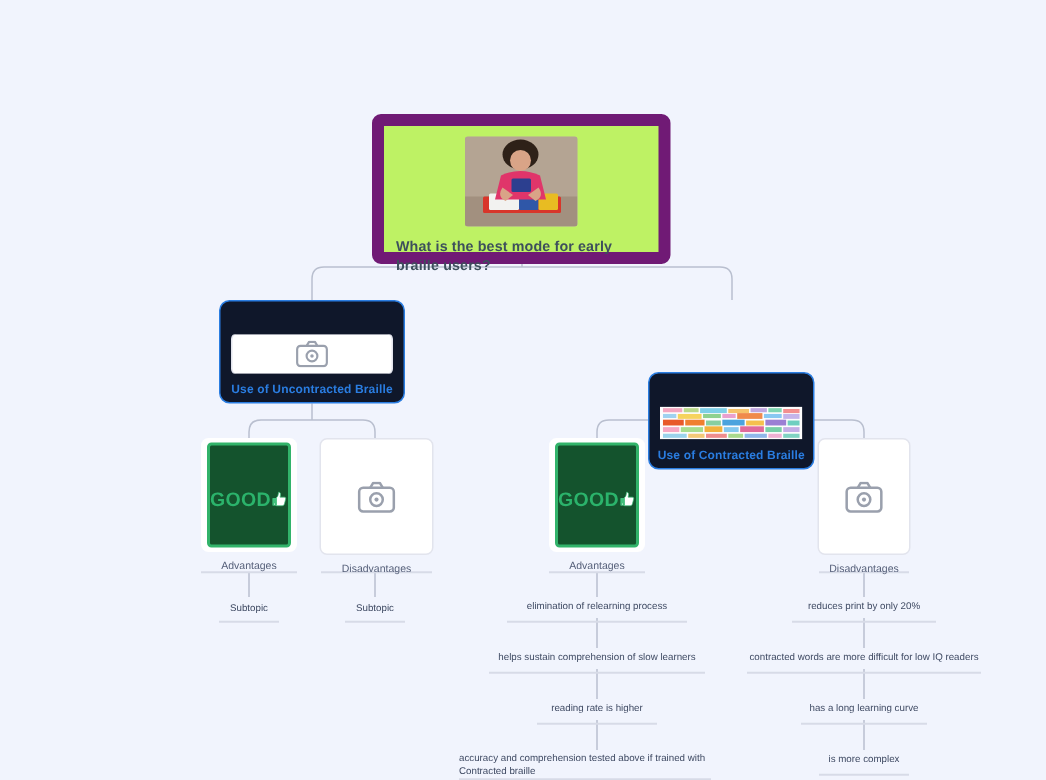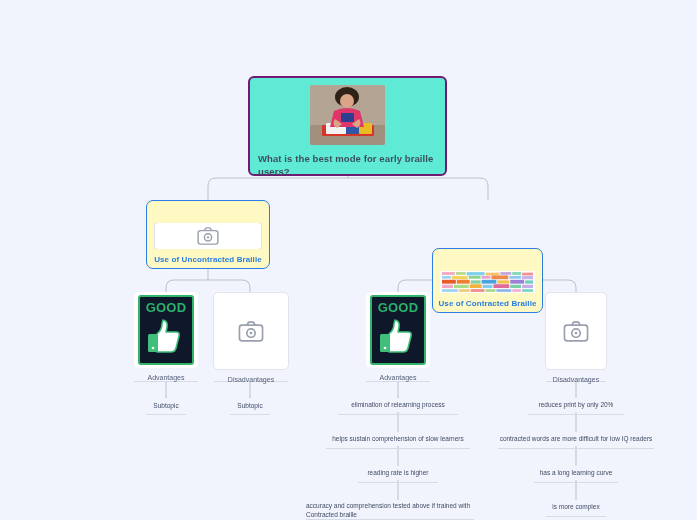--- a/index.html
+++ b/index.html
@@ -31,22 +31,22 @@
     position: absolute;
     box-sizing: border-box;
   }
 
   
   .root {
     left: 248px;
     top: 76px;
     width: 199px;
     height: 100px;
-    background: #5eead4;
-    border: 2px solid #701a75;
+    background: #bef264;
+    border: 8px solid #701a75;
     border-radius: 6px;
     padding: 7px 8px 0 8px;
     display: flex;
     flex-direction: column;
     align-items: center;
   }
   .root-photo {
     width: 75px;
     height: 60px;
     border-radius: 2px;
@@ -59,21 +59,21 @@
     align-self: flex-start;
     font-size: 9.5px;
     font-weight: bold;
     color: #3d4f5c;
     line-height: 1.32;
     letter-spacing: .1px;
   }
 
   
   .l2 {
-    background: #fef9c3;
+    background: #0f172a;
     border: 1.5px solid #2a7de1;
     border-radius: 7px;
     padding: 22px 7px 4px 7px;
     display: flex;
     flex-direction: column;
     align-items: center;
   }
   .l2-media {
     width: 100%;
     height: 40px;
@@ -137,23 +137,22 @@
     line-height: 1.45;
     padding-bottom: 2px;
   }
 
   
   .good {
     width: 56px;
     height: 70px;
     border: 2.5px solid #32b36a;
     border-radius: 3px;
-    background: #0f172a;
-    display: flex;
-    flex-direction: column;
+    background: #14532d;
+    display: flex;
     align-items: center;
     justify-content: flex-start;
     padding-top: 4px;
     box-sizing: border-box;
   }
   .good-word {
     font-size: 13px;
     font-weight: bold;
     color: #2bb36b;
     letter-spacing: .2px;

